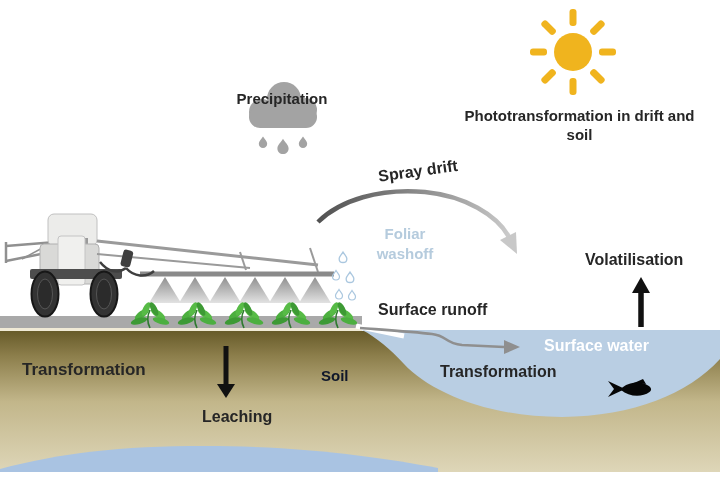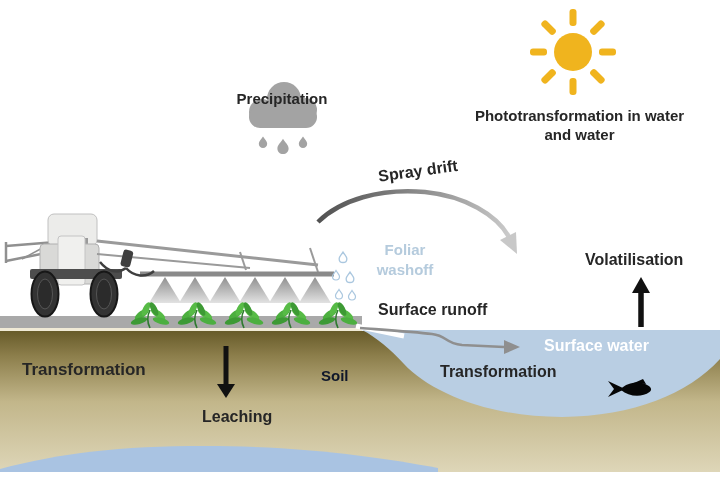--- a/index.html
+++ b/index.html
@@ -173,25 +173,25 @@
     <g transform="translate(634,389)" fill="#060606">
       <polygon points="-26,-8 -9,0 -26,8 -20,0"></polygon>
       <path d="M-13,0 C-7,-7 7,-8.5 14,-3.5 C17.5,-1.5 18,1 15.5,3 C8,8.5 -5,8 -13,1 Z"></path>
       <polygon points="0,-6 9,-10 12,-5"></polygon>
     </g>
   </svg>
 
 
   <div class="lbl center" style="left:222px;top:58px;width:120px;font-size:15px;margin-top:32px;">Precipitation</div>
 
-  <div class="lbl center" style="left:462px;top:106px;width:235px;font-size:15px;line-height:19px;">Phototransformation in water and water</div>
+  <div class="lbl center" style="left:462px;top:106px;width:235px;font-size:15px;line-height:19px;">Phototransformation in drift and soil</div>
 
   <div class="lbl" style="left:377px;top:167px;font-size:16px;transform:rotate(-8deg);transform-origin:left top;">Spray drift</div>
 
-  <div class="lbl center lightblue" style="left:366px;top:240px;width:78px;font-size:15px;line-height:20px;">Foliar washoff</div>
+  <div class="lbl center lightblue" style="left:366px;top:224px;width:78px;font-size:15px;line-height:20px;">Foliar washoff</div>
 
   <div class="lbl" style="left:378px;top:300px;font-size:16px;">Surface runoff</div>
 
   <div class="lbl" style="left:585px;top:250px;font-size:16px;">Volatilisation</div>
 
   <div class="lbl white" style="left:544px;top:336px;font-size:16px;text-align:center;">Surface water</div>
 
   <div class="lbl" style="left:440px;top:362px;font-size:16px;">Transformation</div>
 
   <div class="lbl" style="left:22px;top:360px;font-size:17px;">Transformation</div>

